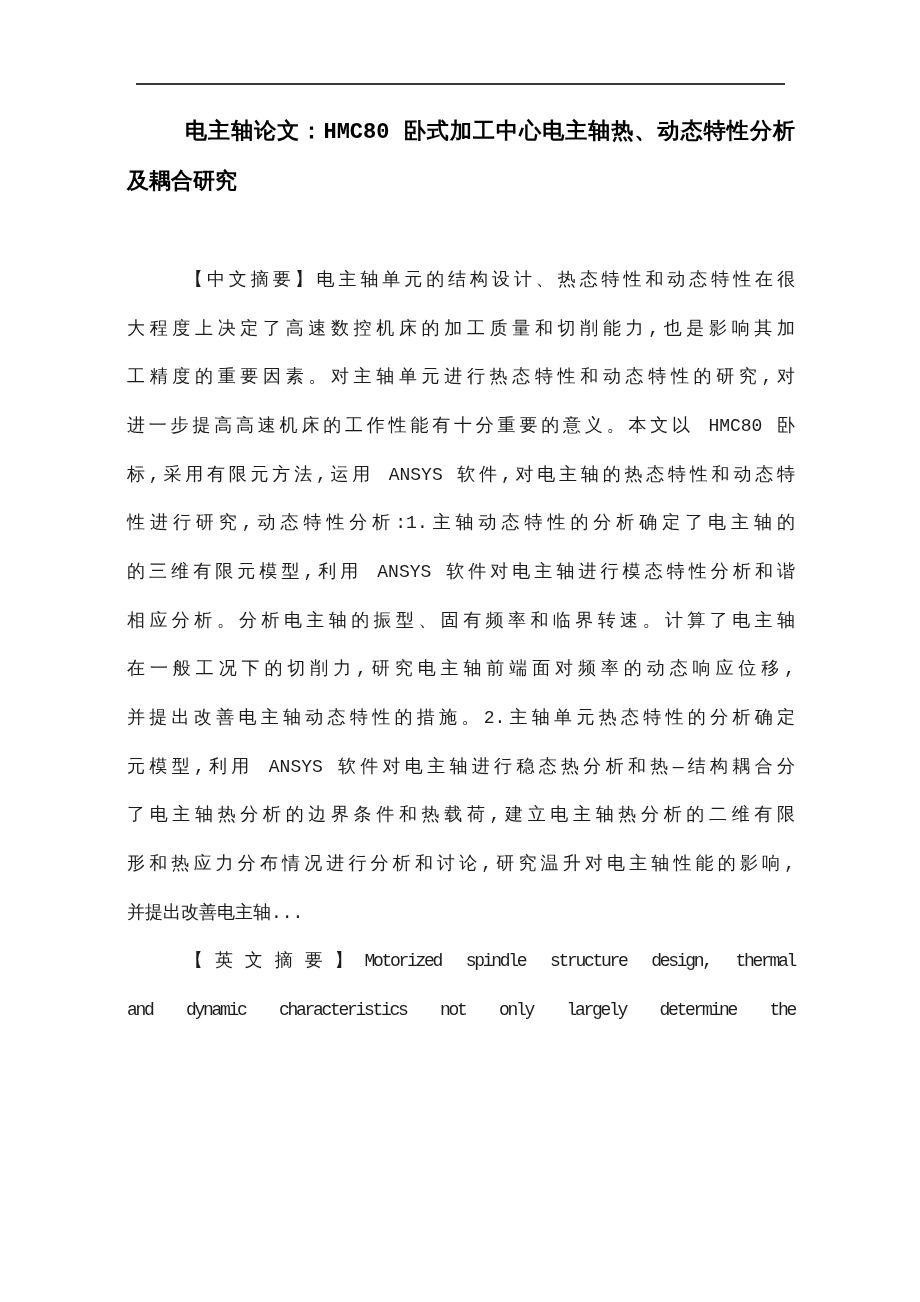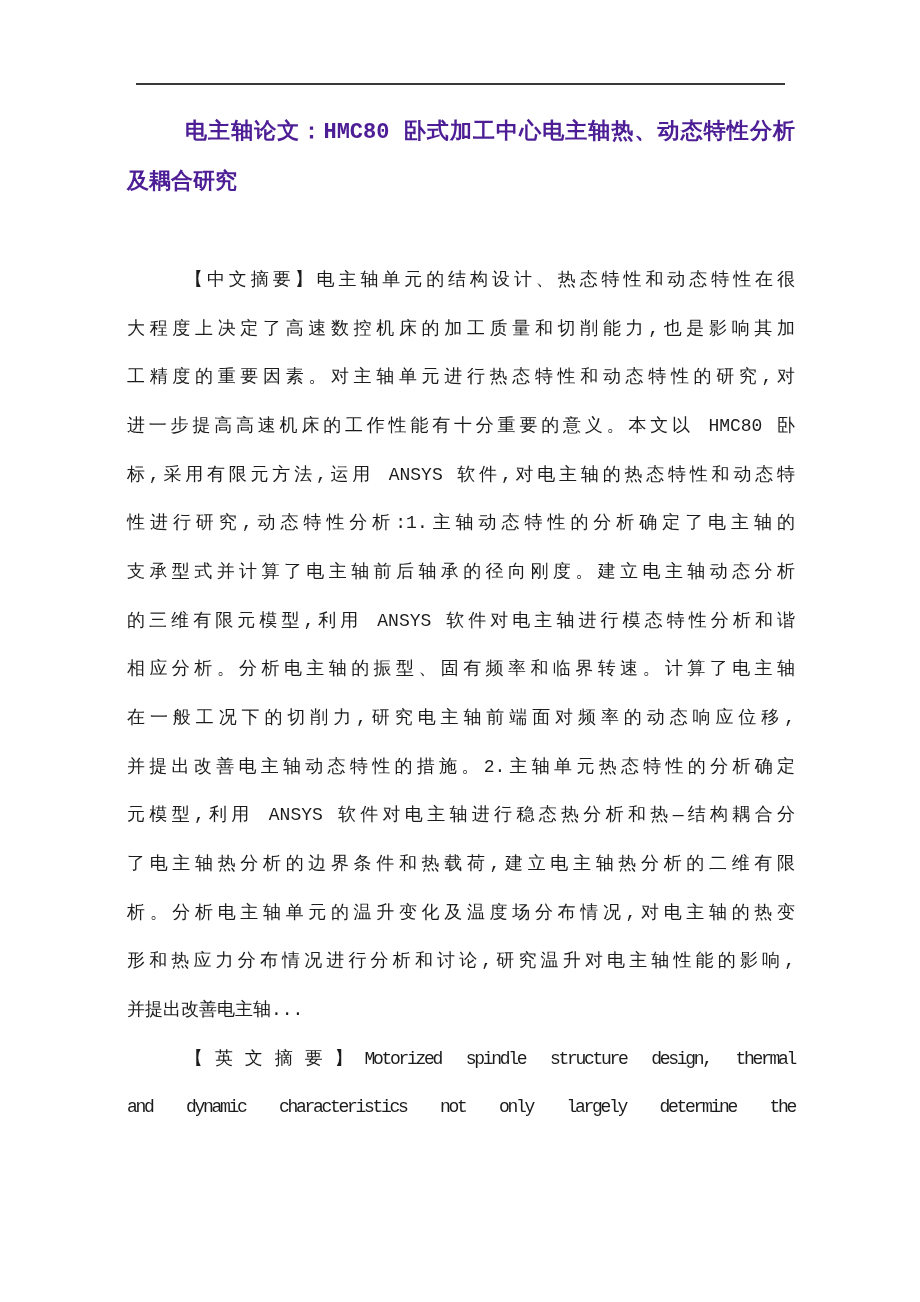--- a/index.html
+++ b/index.html
@@ -25,21 +25,21 @@
     background: #3a3a3a;
   }
   .title-block {
     position: absolute;
     left: 127px;
     top: 108px;
     width: 668px;
     font-size: 22px;
     font-weight: bold;
     line-height: 50px;
-    color: #4c1d95;
+    color: #000000;
   }
   .body-block {
     position: absolute;
     left: 127px;
     top: 256px;
     width: 668px;
     font-size: 18px;
     line-height: 48.65px;
   }
   .ln {
@@ -71,27 +71,25 @@
     <div class="ln last">及耦合研究</div>
   </div>
 
   <div class="body-block">
     <div class="ln ind">【中文摘要】电主轴单元的结构设计、热态特性和动态特性在很</div>
     <div class="ln">大程度上决定了高速数控机床的加工质量和切削能力,也是影响其加</div>
     <div class="ln">工精度的重要因素。对主轴单元进行热态特性和动态特性的研究,对</div>
     <div class="ln">进一步提高高速机床的工作性能有十分重要的意义。本文以 HMC80 卧</div>
     <div class="ln">标,采用有限元方法,运用 ANSYS 软件,对电主轴的热态特性和动态特</div>
     <div class="ln">性进行研究,动态特性分析:1.主轴动态特性的分析确定了电主轴的</div>
-    <div class="ln">支承型式并计算了电主轴前后轴承的径向刚度。建立电主轴动态分析</div>
     <div class="ln">的三维有限元模型,利用 ANSYS 软件对电主轴进行模态特性分析和谐</div>
     <div class="ln">相应分析。分析电主轴的振型、固有频率和临界转速。计算了电主轴</div>
     <div class="ln">在一般工况下的切削力,研究电主轴前端面对频率的动态响应位移,</div>
     <div class="ln">并提出改善电主轴动态特性的措施。2.主轴单元热态特性的分析确定</div>
     <div class="ln">元模型,利用 ANSYS 软件对电主轴进行稳态热分析和热—结构耦合分</div>
     <div class="ln">了电主轴热分析的边界条件和热载荷,建立电主轴热分析的二维有限</div>
-    <div class="ln">析。分析电主轴单元的温升变化及温度场分布情况,对电主轴的热变</div>
     <div class="ln">形和热应力分布情况进行分析和讨论,研究温升对电主轴性能的影响,</div>
     <div class="ln last">并提出改善电主轴...</div>
     <div class="ln ind en">【英文摘要】Motorized spindle structure design, thermal</div>
     <div class="ln en">and dynamic characteristics not only largely determine the</div>
   </div>
 
 </div>
 
 </body></html>

